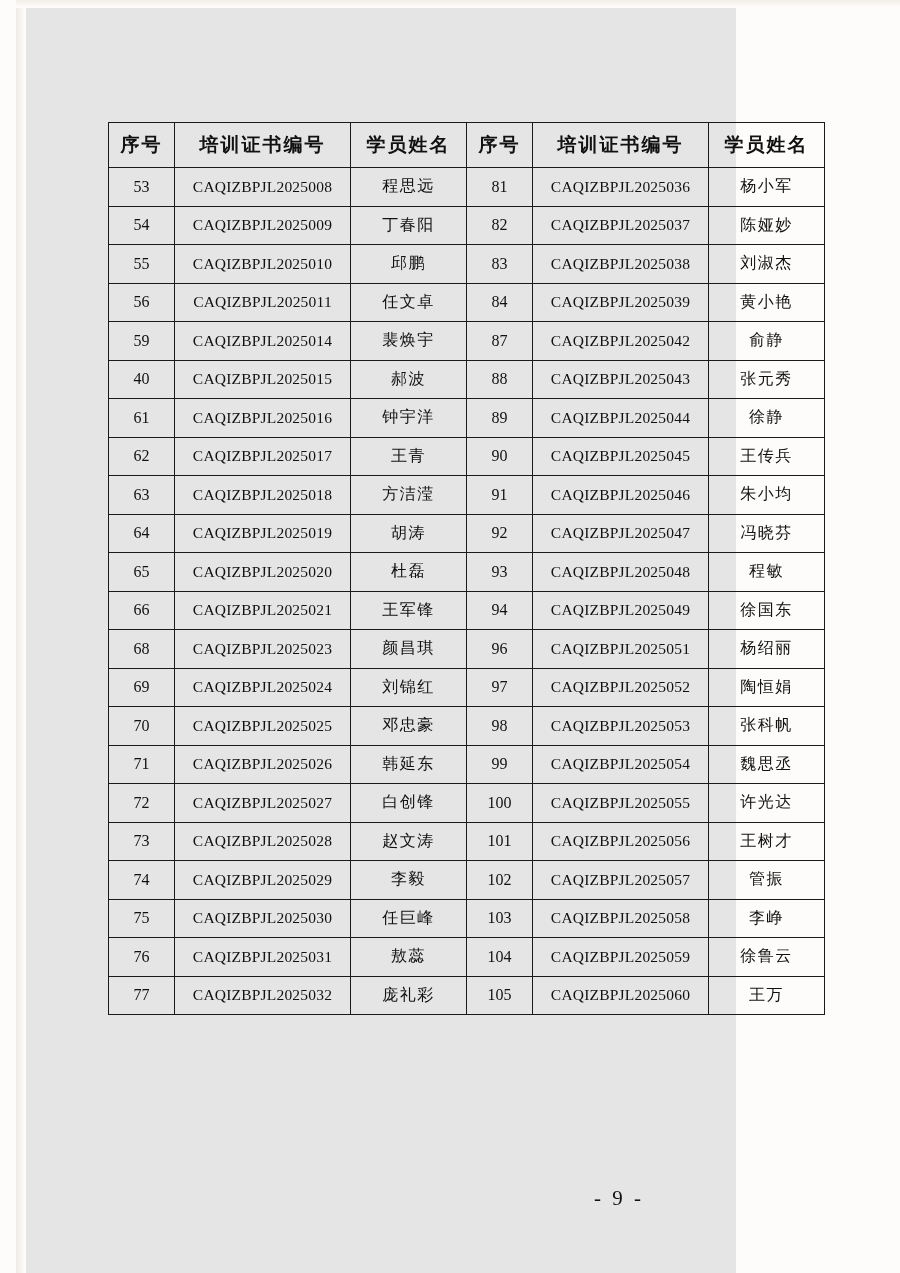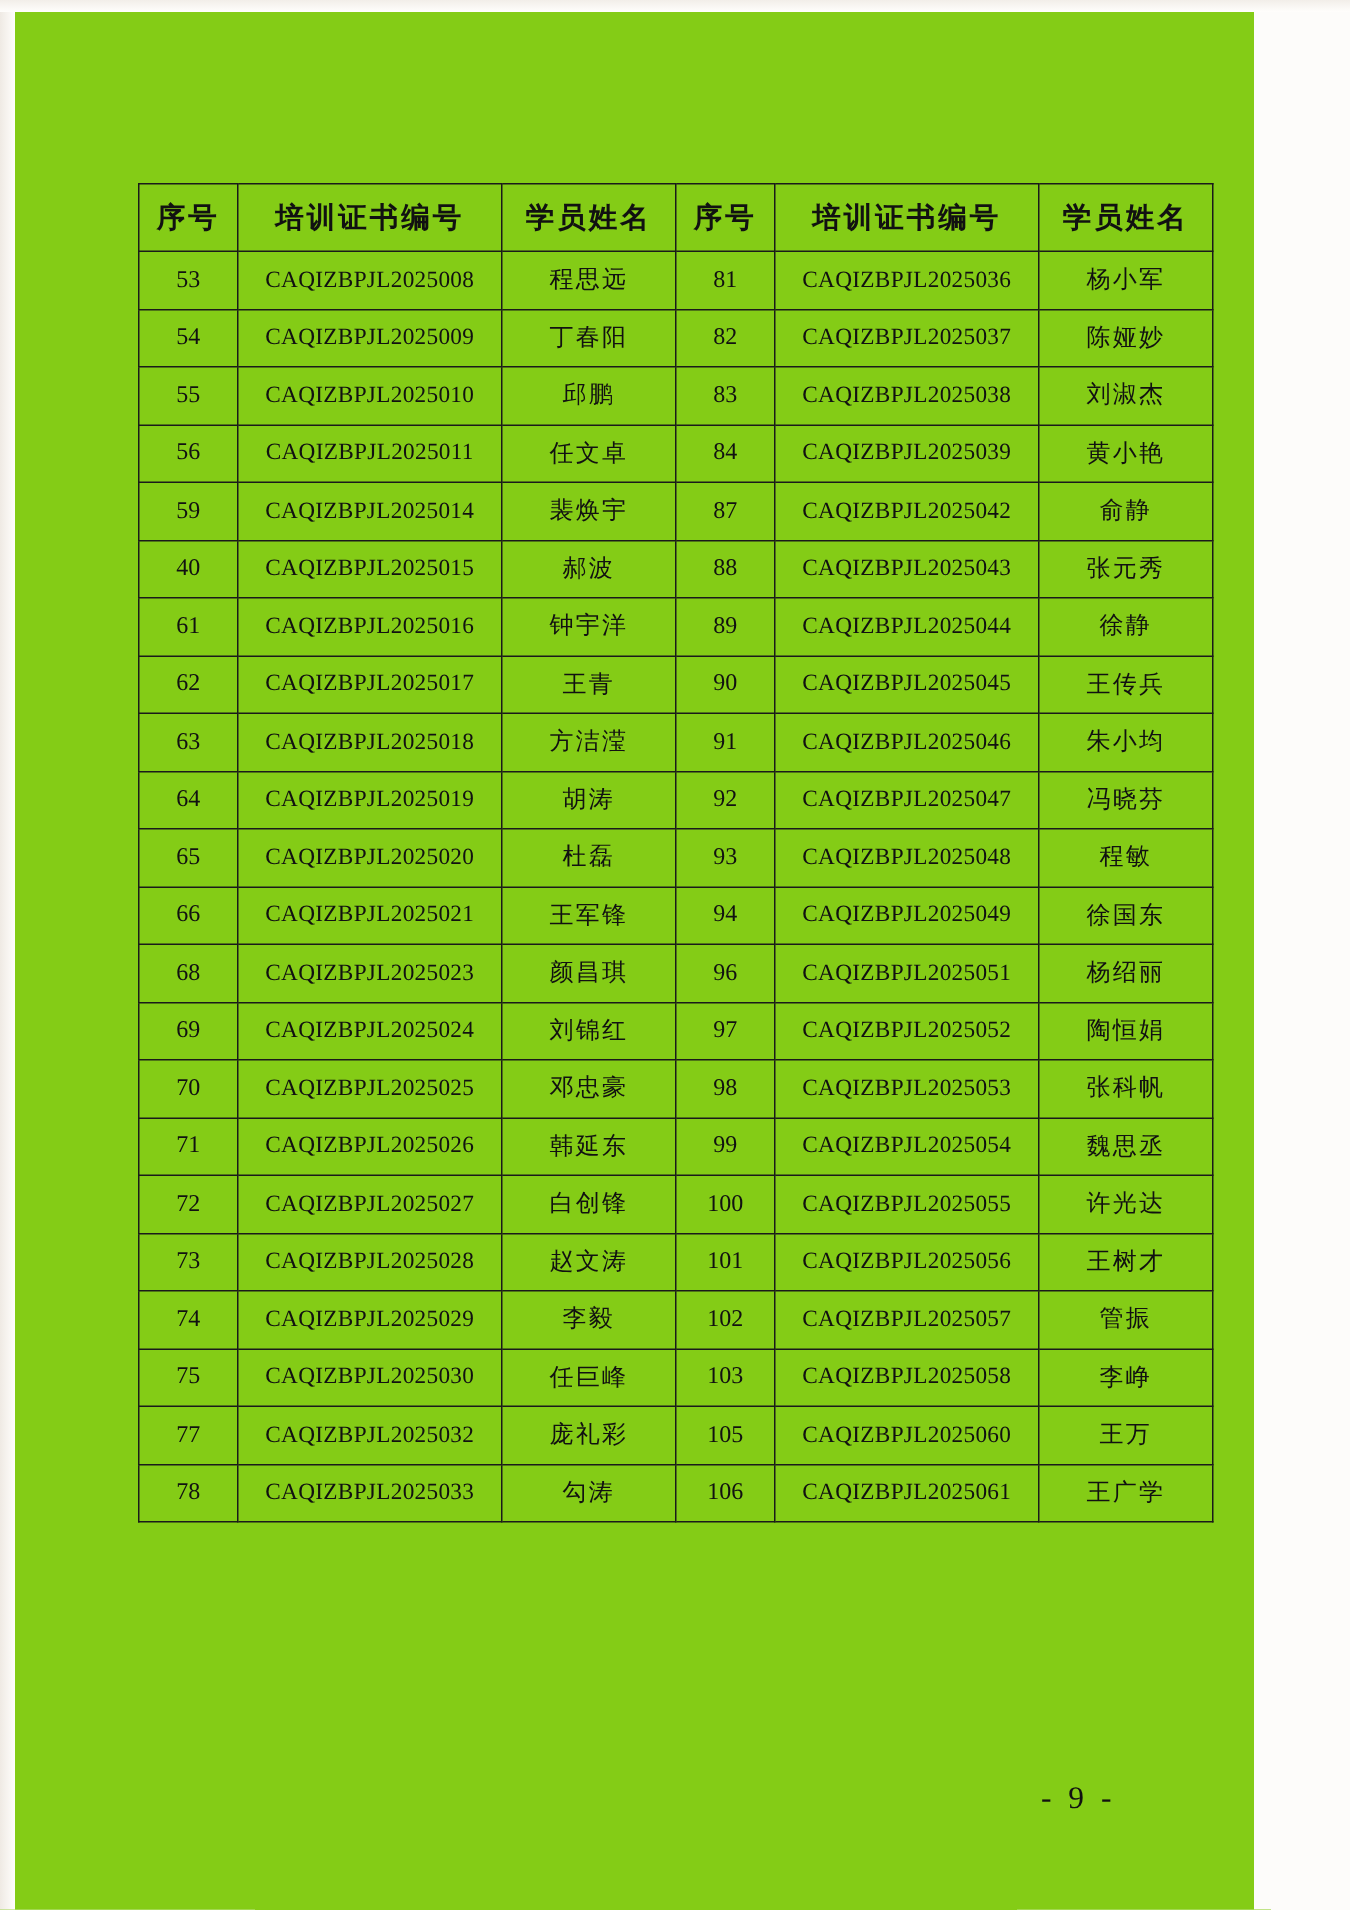--- a/index.html
+++ b/index.html
@@ -9,25 +9,25 @@
   body {
     width: 900px;
     height: 1273px;
     background: #fdfcfa;
     font-family: "Liberation Serif", serif;
     position: relative;
     overflow: hidden;
   }
   .page {
     position: absolute;
-    left: 0;
+    left: 16px;
     top: 0;
-    width: 836px;
+    width: 720px;
     height: 1273px;
-    background: #84cc16;
+    background: #e5e5e5;
   }
   .paper-edge-left {
     position: absolute;
     left: 0; top: 0;
     width: 10px; height: 1273px;
     background: linear-gradient(to right, #efeae4, #fffefc);
   }
   .paper-edge-top {
     position: absolute;
     left: 0; top: 0;
@@ -266,33 +266,33 @@
           </tr>
           <tr>
             <td class="seq">75</td>
             <td class="cert">CAQIZBPJL2025030</td>
             <td class="name">任巨峰</td>
             <td class="seq">103</td>
             <td class="cert">CAQIZBPJL2025058</td>
             <td class="name">李峥</td>
           </tr>
           <tr>
+            <td class="seq">76</td>
+            <td class="cert">CAQIZBPJL2025031</td>
+            <td class="name">敖蕊</td>
+            <td class="seq">104</td>
+            <td class="cert">CAQIZBPJL2025059</td>
+            <td class="name">徐鲁云</td>
+          </tr>
+          <tr>
             <td class="seq">77</td>
             <td class="cert">CAQIZBPJL2025032</td>
             <td class="name">庞礼彩</td>
             <td class="seq">105</td>
             <td class="cert">CAQIZBPJL2025060</td>
             <td class="name">王万</td>
           </tr>
-          <tr>
-            <td class="seq">78</td>
-            <td class="cert">CAQIZBPJL2025033</td>
-            <td class="name">勾涛</td>
-            <td class="seq">106</td>
-            <td class="cert">CAQIZBPJL2025061</td>
-            <td class="name">王广学</td>
-          </tr>
         </tbody>
     </table>
   </div>
 
   <div class="page-number">- 9 -</div>
 </div>
 
 </body></html>

